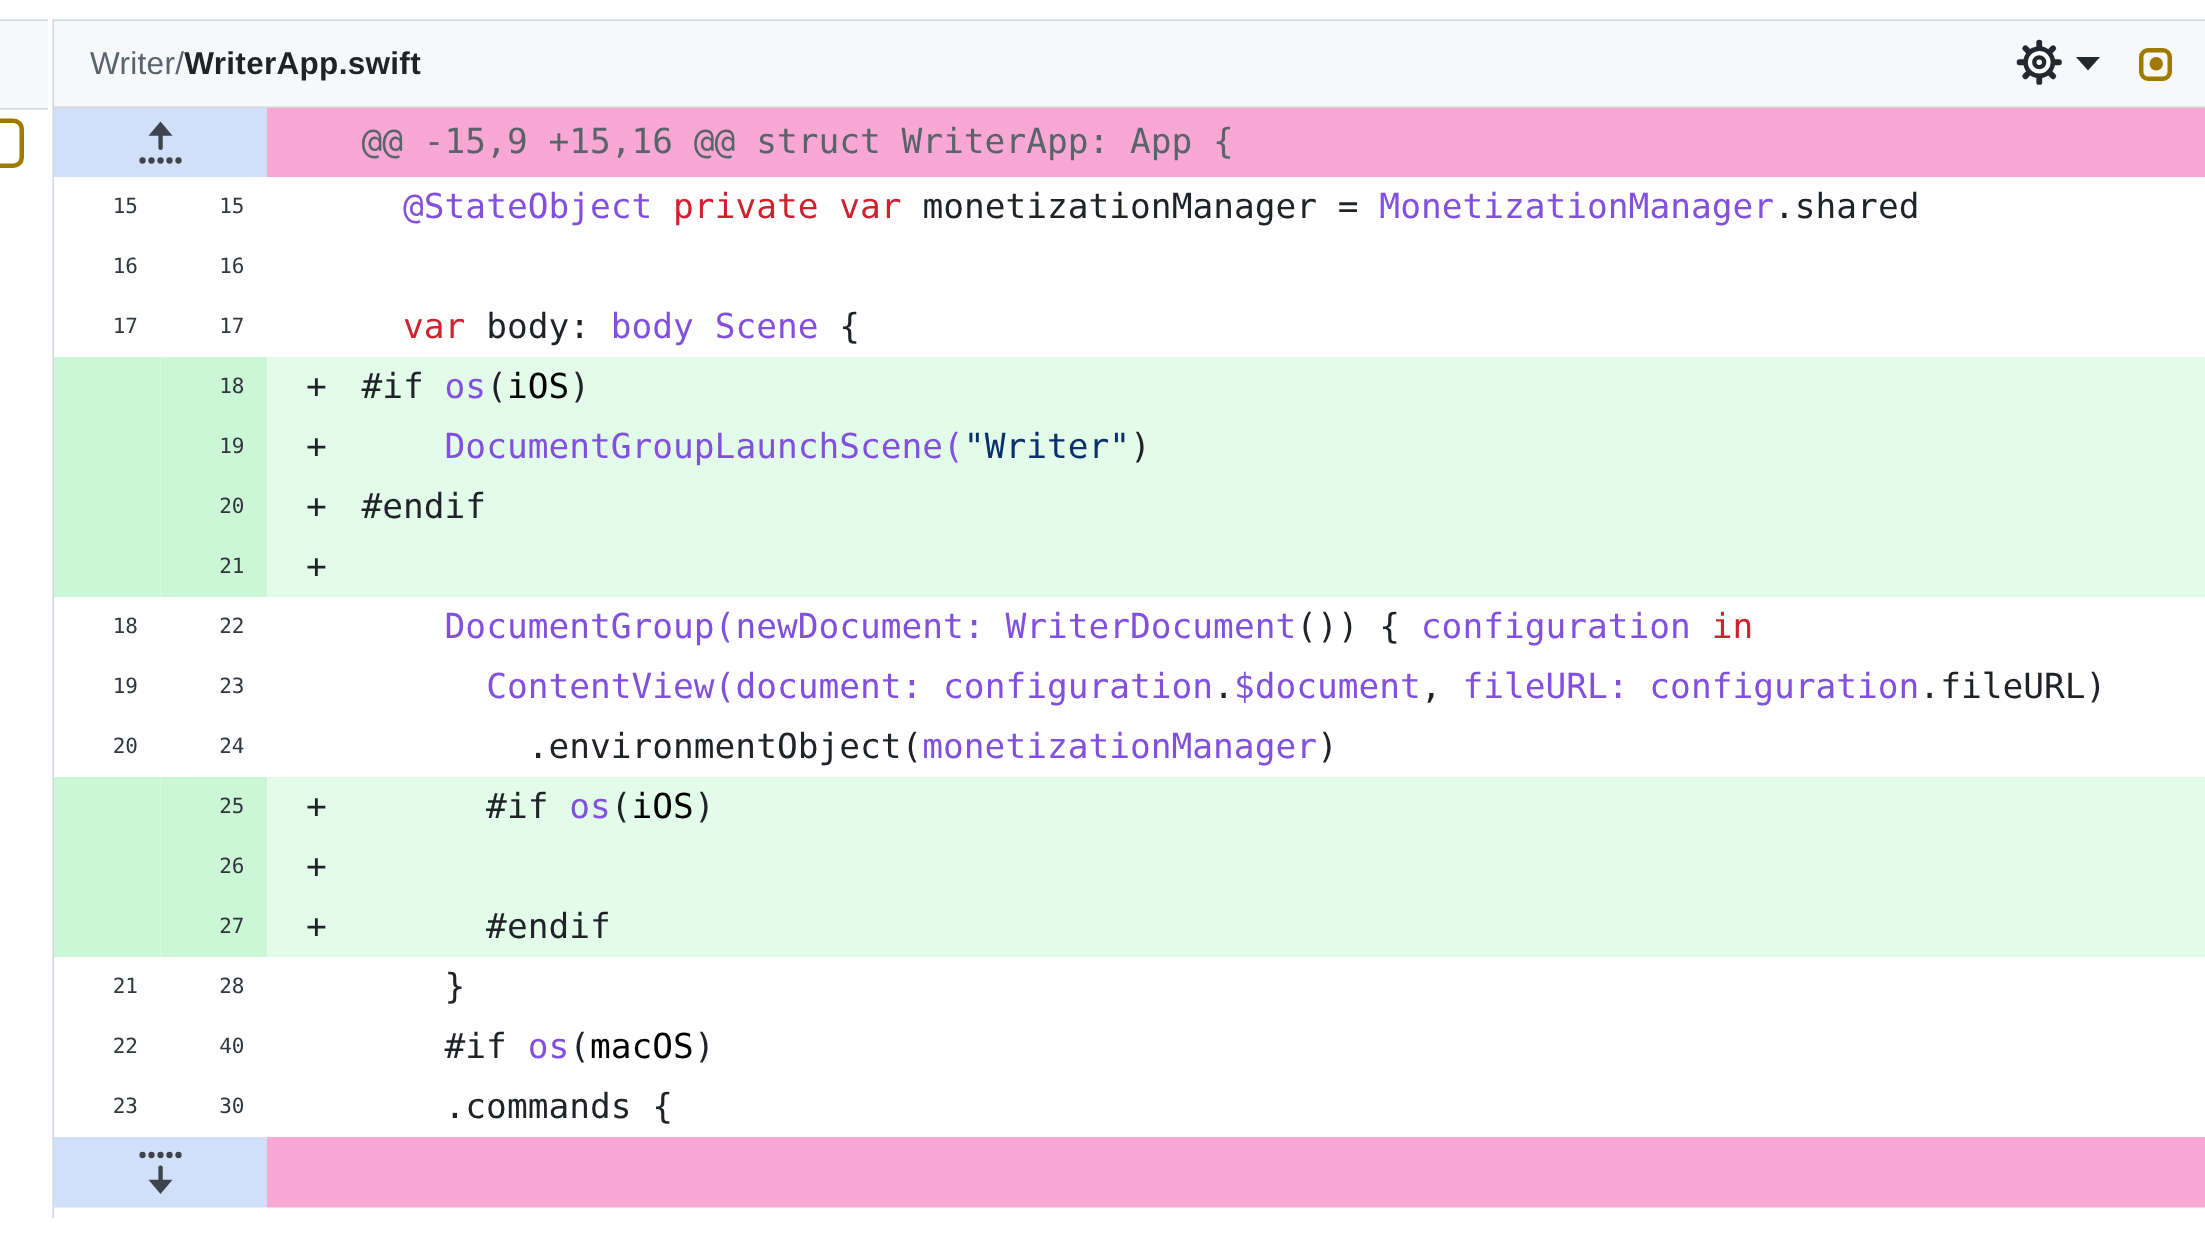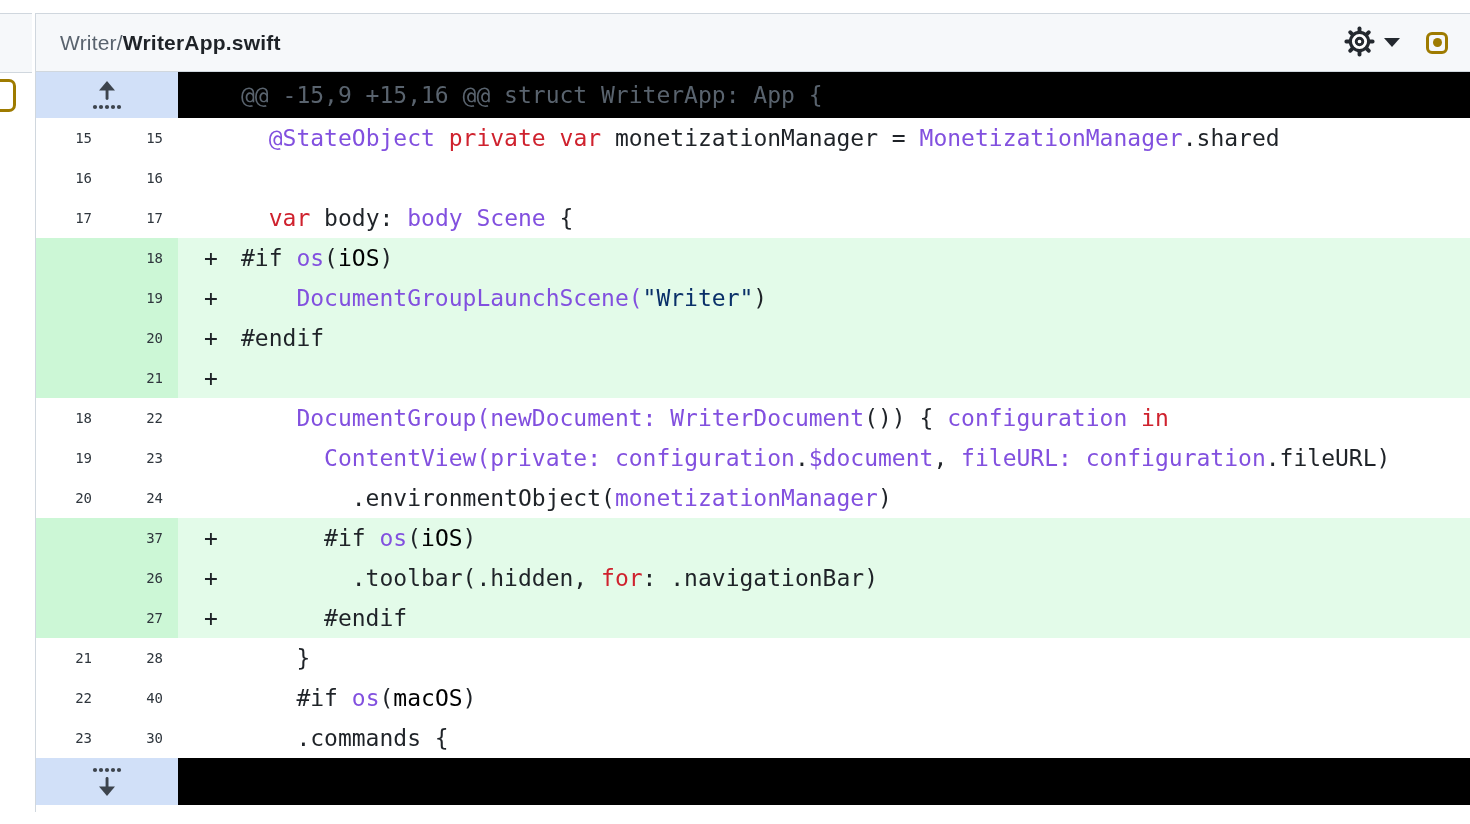--- a/index.html
+++ b/index.html
@@ -37,21 +37,21 @@
   .row.add .code{background:#e3fbe9;}
   .t-e{color:#8250df;}  
   .t-k{color:#cf222e;}  
   .t-c{color:#000000;}  
   .t-s{color:#0a3069;}  
   
   .hunkrow{display:flex;height:46px;}
   .hunkrow.bottom{height:47px;}
   .gutter-expand{width:142px;flex:none;background:#d1e0f8;display:flex;align-items:center;
     justify-content:center;cursor:pointer;border:none;padding:0;}
-  .hunk-content{flex:1;background:#000000;font-size:23px;color:#59636e;white-space:pre;
+  .hunk-content{flex:1;background:#f9a8d4;font-size:23px;color:#59636e;white-space:pre;
     padding-left:63px;display:flex;align-items:center;overflow:hidden;}
   .card-foot{height:7px;background:#ffffff;}
 </style>
 </head>
 <body>
 
 <div class="rail">
   <div class="rail-header"></div>
   <div class="rail-marker"></div>
 </div>
@@ -149,39 +149,39 @@
 
   <div class="row">
     <div class="num old">18</div>
     <div class="num new">22</div>
     <div class="code"><span class="marker"></span><span class="segs"><span>    </span><span class="t-e">DocumentGroup(newDocument: </span><span class="t-e">WriterDocument</span><span>()) { </span><span class="t-e">configuration</span><span> </span><span class="t-k">in</span></span></div>
   </div>
 
   <div class="row">
     <div class="num old">19</div>
     <div class="num new">23</div>
-    <div class="code"><span class="marker"></span><span class="segs"><span>      </span><span class="t-e">ContentView(private: </span><span class="t-e">configuration</span><span>.</span><span class="t-e">$document</span><span>, </span><span class="t-e">fileURL: </span><span class="t-e">configuration</span><span>.</span><span>fileURL)</span></span></div>
+    <div class="code"><span class="marker"></span><span class="segs"><span>      </span><span class="t-e">ContentView(document: </span><span class="t-e">configuration</span><span>.</span><span class="t-e">$document</span><span>, </span><span class="t-e">fileURL: </span><span class="t-e">configuration</span><span>.</span><span>fileURL)</span></span></div>
   </div>
 
   <div class="row">
     <div class="num old">20</div>
     <div class="num new">24</div>
     <div class="code"><span class="marker"></span><span class="segs"><span>        .environmentObject(</span><span class="t-e">monetizationManager</span><span>)</span></span></div>
   </div>
 
   <div class="row add">
     <div class="num old"></div>
-    <div class="num new">37</div>
+    <div class="num new">25</div>
     <div class="code"><span class="marker">+</span><span class="segs"><span>      #if </span><span class="t-e">os</span><span>(</span><span class="t-c">iOS</span><span>)</span></span></div>
   </div>
 
   <div class="row add">
     <div class="num old"></div>
     <div class="num new">26</div>
-    <div class="code"><span class="marker">+</span><span class="segs"><span>        .toolbar(.hidden, </span><span class="t-k">for</span><span>: .navigationBar)</span></span></div>
+    <div class="code"><span class="marker">+</span></div>
   </div>
 
   <div class="row add">
     <div class="num old"></div>
     <div class="num new">27</div>
     <div class="code"><span class="marker">+</span><span class="segs"><span>      #endif</span></span></div>
   </div>
 
   <div class="row">
     <div class="num old">21</div>

